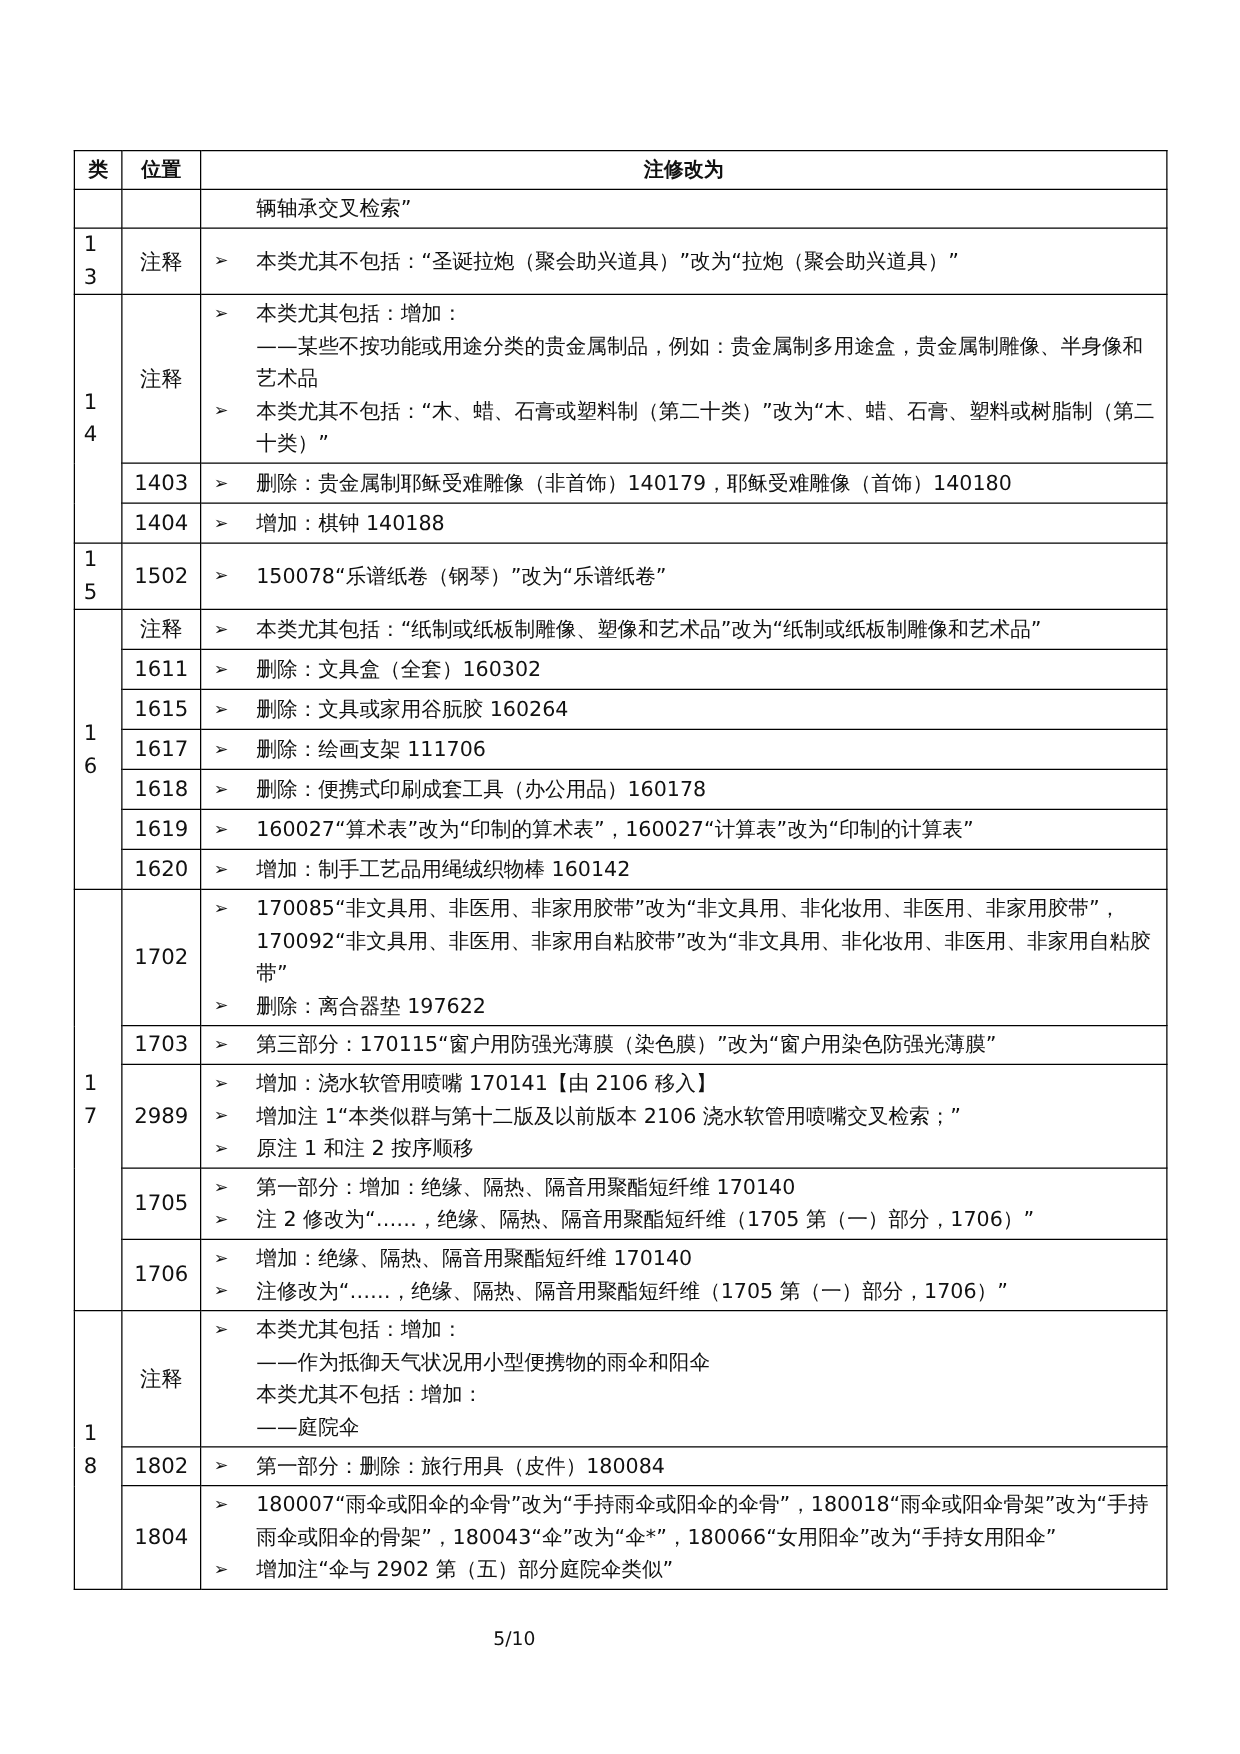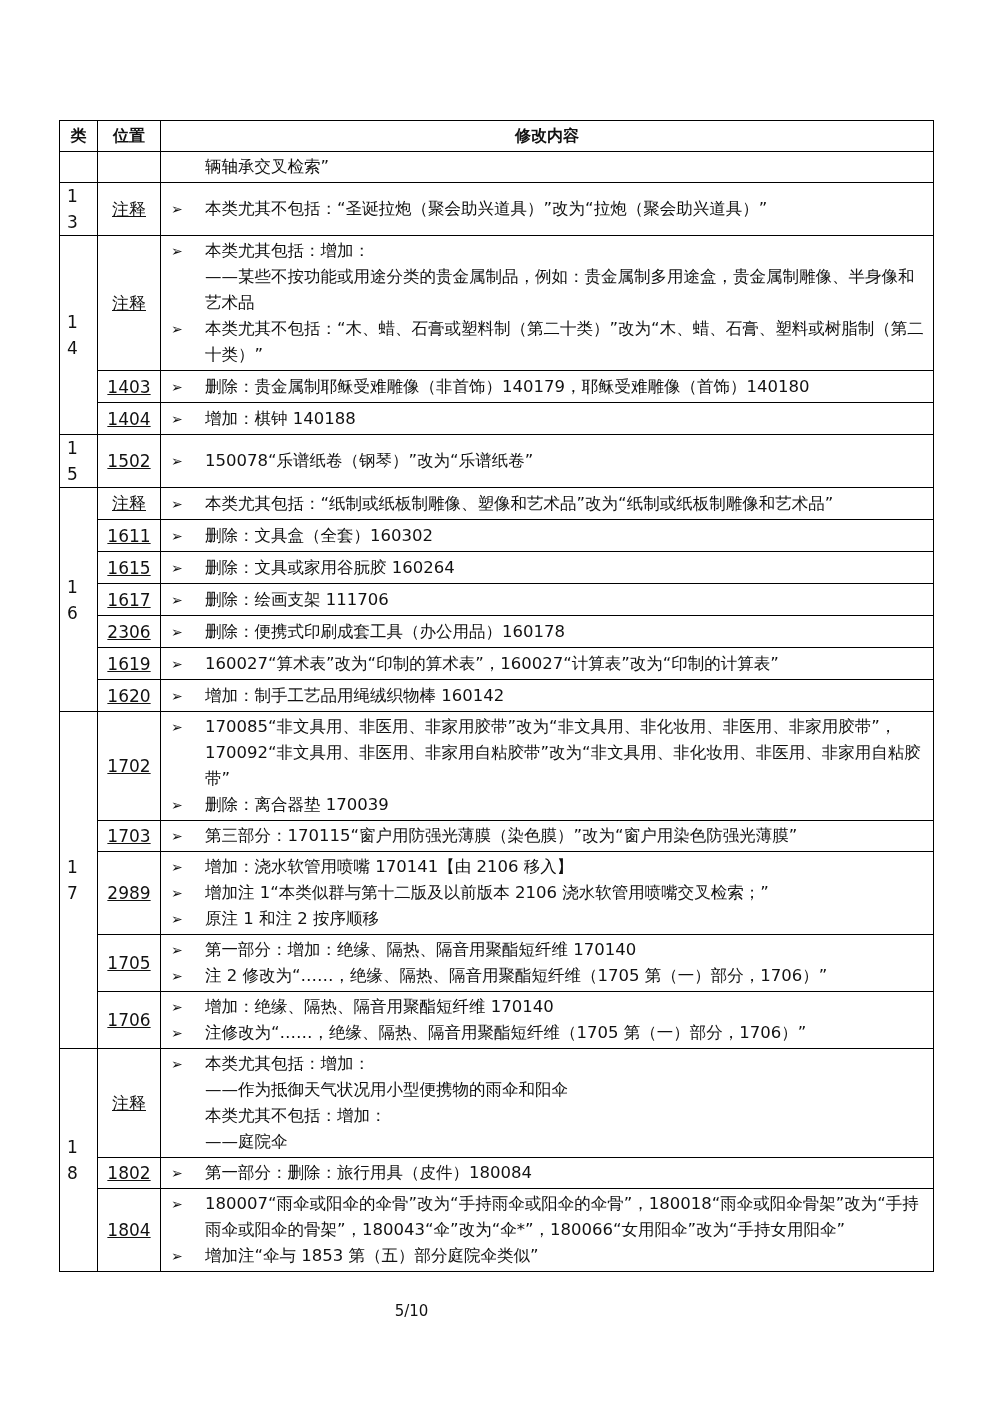--- a/index.html
+++ b/index.html
@@ -3,40 +3,40 @@
 <meta charset="utf-8">
 <style>
   html, body { margin: 0; padding: 0; background: #ffffff; }
   body { width: 992px; height: 1403px; position: relative; font-family: "DejaVu Sans", "Liberation Sans", sans-serif; color: #111; }
   table.doc { position: absolute; left: 59px; top: 120px; width: 875px; border-collapse: collapse; table-layout: fixed; font-size: 16.5px; }
   table.doc td, table.doc th { border: 1.3px solid #000; padding: 0; vertical-align: middle; }
   col.c1 { width: 38px; } col.c2 { width: 63px; } col.c3 { width: auto; }
   th { font-weight: bold; height: 30px; text-align: center; font-size: 16px; }
   td.cls { text-align: left; padding-left: 7px !important; line-height: 26px; font-size: 17px; margin-top: 10px; }
   td.cls span { display: block; width: 12px; word-break: break-all; }
-  td.pos { text-align: center; font-size: 17px; text-decoration: underline; }
+  td.pos { text-align: center; font-size: 17px; }
   td.content { padding: 2px 6px 2px 10px !important; line-height: 26px; margin-top: 44px; }
   .item { position: relative; padding-left: 34px; }
   .item .arrow { position: absolute; left: 0; top: 0; font-size: 14px; }
   .cont { padding-left: 34px; }
 </style>
 </head>
 <body>
 
 <table class="doc">
   <colgroup>
       <col class="c1">
       <col class="c2">
       <col class="c3">
     </colgroup>
   <tbody>
       <tr>
     <th>类</th>
     <th>位置</th>
-    <th>修改内容</th>
+    <th>注修改为</th>
   </tr>
   <tr style="height:29px">
     <td></td>
         <td></td>
     <td class="content">
           <div class="cont">辆轴承交叉检索”</div>
         </td>
   </tr>
 
   <tr style="height:52px">
@@ -104,21 +104,21 @@
           <div class="item"><span class="arrow">➢</span><span>删除：文具或家用谷朊胶 160264</span></div>
         </td>
   </tr>
   <tr style="height:32px">
     <td class="pos">1617</td>
     <td class="content">
           <div class="item"><span class="arrow">➢</span><span>删除：绘画支架 111706</span></div>
         </td>
   </tr>
   <tr style="height:32px">
-    <td class="pos">2306</td>
+    <td class="pos">1618</td>
     <td class="content">
           <div class="item"><span class="arrow">➢</span><span>删除：便携式印刷成套工具（办公用品）160178</span></div>
         </td>
   </tr>
   <tr style="height:32px">
     <td class="pos">1619</td>
     <td class="content">
           <div class="item"><span class="arrow">➢</span><span>160027“算术表”改为“印制的算术表”，160027“计算表”改为“印制的计算表”</span></div>
         </td>
   </tr>
@@ -129,21 +129,21 @@
         </td>
   </tr>
 
   <tr>
     <td class="cls" rowspan="5">
           <span>17</span>
         </td>
     <td class="pos">1702</td>
     <td class="content">
       <div class="item"><span class="arrow">➢</span><span>170085“非文具用、非医用、非家用胶带”改为“非文具用、非化妆用、非医用、非家用胶带”，170092“非文具用、非医用、非家用自粘胶带”改为“非文具用、非化妆用、非医用、非家用自粘胶带”</span></div>
-      <div class="item"><span class="arrow">➢</span><span>删除：离合器垫 170039</span></div>
+      <div class="item"><span class="arrow">➢</span><span>删除：离合器垫 197622</span></div>
     </td>
   </tr>
   <tr style="height:14px">
     <td class="pos">1703</td>
     <td class="content">
           <div class="item"><span class="arrow">➢</span><span>第三部分：170115“窗户用防强光薄膜（染色膜）”改为“窗户用染色防强光薄膜”</span></div>
         </td>
   </tr>
   <tr>
     <td class="pos">2989</td>
@@ -183,19 +183,19 @@
   <tr style="height:31px">
     <td class="pos">1802</td>
     <td class="content">
           <div class="item"><span class="arrow">➢</span><span>第一部分：删除：旅行用具（皮件）180084</span></div>
         </td>
   </tr>
   <tr>
     <td class="pos">1804</td>
     <td class="content">
       <div class="item"><span class="arrow">➢</span><span>180007“雨伞或阳伞的伞骨”改为“手持雨伞或阳伞的伞骨”，180018“雨伞或阳伞骨架”改为“手持雨伞或阳伞的骨架”，180043“伞”改为“伞*”，180066“女用阳伞”改为“手持女用阳伞”</span></div>
-      <div class="item"><span class="arrow">➢</span><span>增加注“伞与 1853 第（五）部分庭院伞类似”</span></div>
+      <div class="item"><span class="arrow">➢</span><span>增加注“伞与 2902 第（五）部分庭院伞类似”</span></div>
     </td>
   </tr>
 </tbody>
   </table>
 
 <div style="position:absolute; left:0; width:823px; top:1302px; text-align:center; font-size:15px;">5/10</div>
 
 </body></html>

